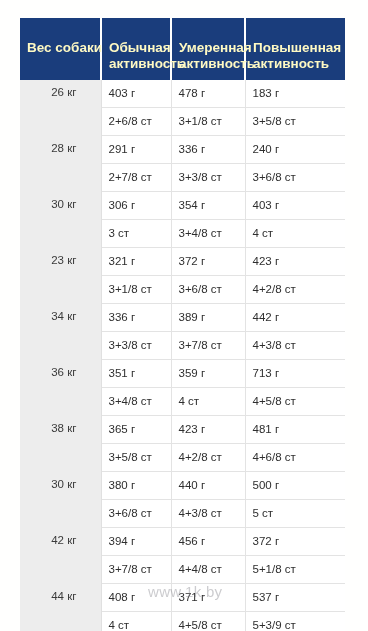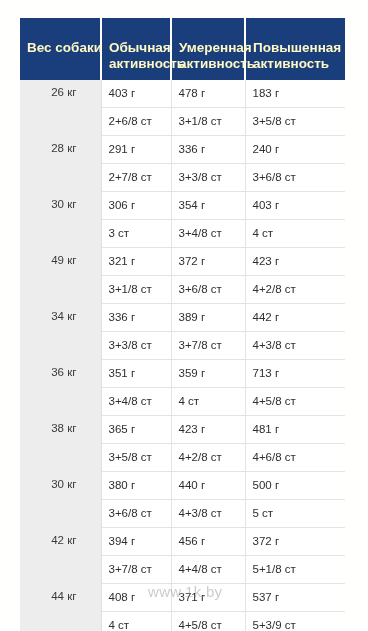--- a/index.html
+++ b/index.html
@@ -177,21 +177,21 @@
         <td>354 г</td>
         <td>403 г</td>
       </tr>
       <tr class="sub">
         <td>3 ст</td>
         <td>3+4/8 ст</td>
         <td>4 ст</td>
       </tr>
 
       <tr>
-        <td class="wcell" rowspan="2">49 кг</td>
+        <td class="wcell" rowspan="2">23 кг</td>
         <td>321 г</td>
         <td>372 г</td>
         <td>423 г</td>
       </tr>
       <tr class="sub">
         <td>3+1/8 ст</td>
         <td>3+6/8 ст</td>
         <td>4+2/8 ст</td>
       </tr>
 

